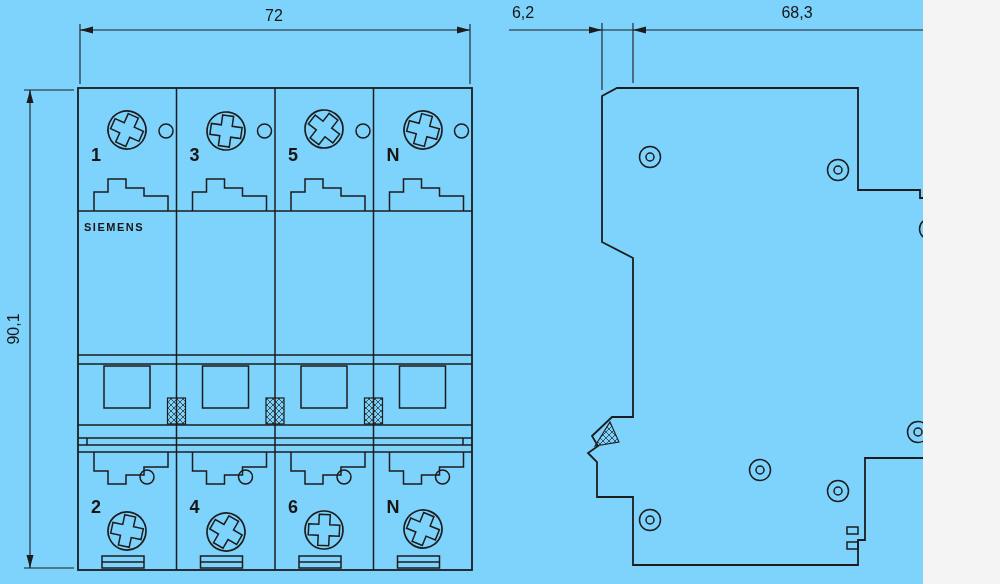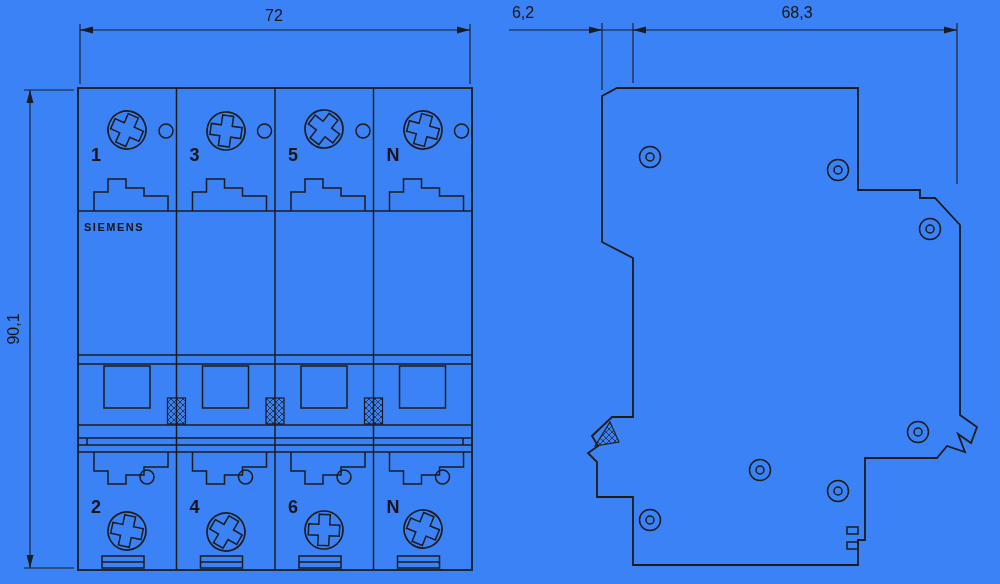--- a/index.html
+++ b/index.html
@@ -1,16 +1,16 @@
 <!DOCTYPE html>
 <html><head>
 <meta charset="utf-8">
 <style>
   html,body{margin:0;padding:0;background:#f4f4f4;}
-  .canvas{width:1000px;height:584px;background:#3b82f6;position:relative;overflow:hidden;text-decoration:underline;}
+  .canvas{width:923px;height:584px;background:#7dd3fc;position:relative;overflow:hidden;text-decoration:underline;}
   svg{display:block;}
   svg text{font-family:"Liberation Sans","DejaVu Sans",sans-serif;fill:#161616;}
   .lbl{font-size:18px;font-weight:600;}
   .dim-text{font-size:16px;}
   .brand{font-size:11px;font-weight:bold;letter-spacing:1.5px;}
   .o{stroke:#1c1c1c;fill:none;stroke-width:1.8;stroke-linejoin:miter;}
   .m{stroke:#1c1c1c;fill:none;stroke-width:1.5;}
   .t{stroke:#1c1c1c;fill:none;stroke-width:1.1;}
   .arrow{fill:#1c1c1c;stroke:none;}
   .hatchbox{stroke:#1c1c1c;stroke-width:1.2;fill:url(#xhatch);}

